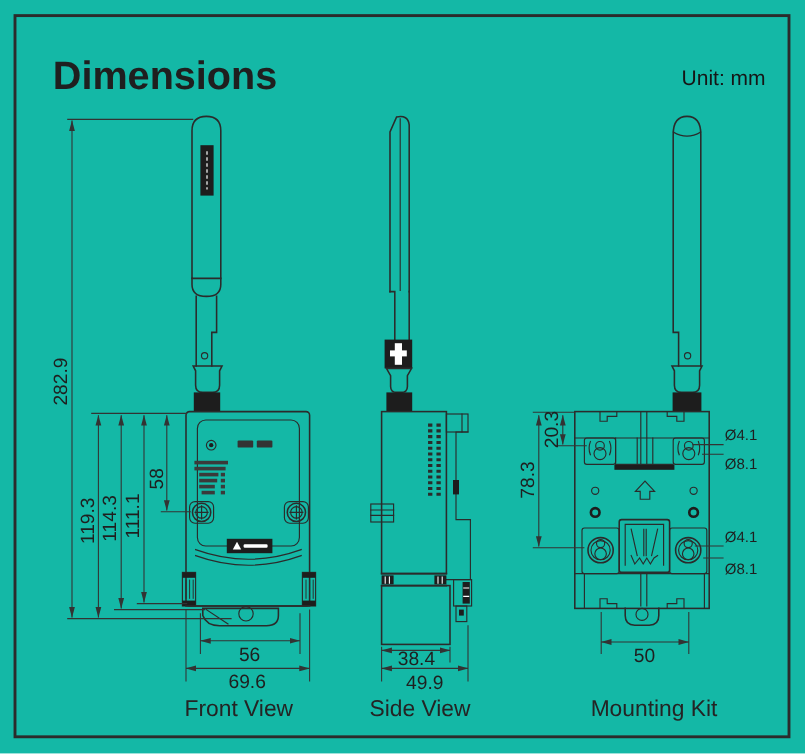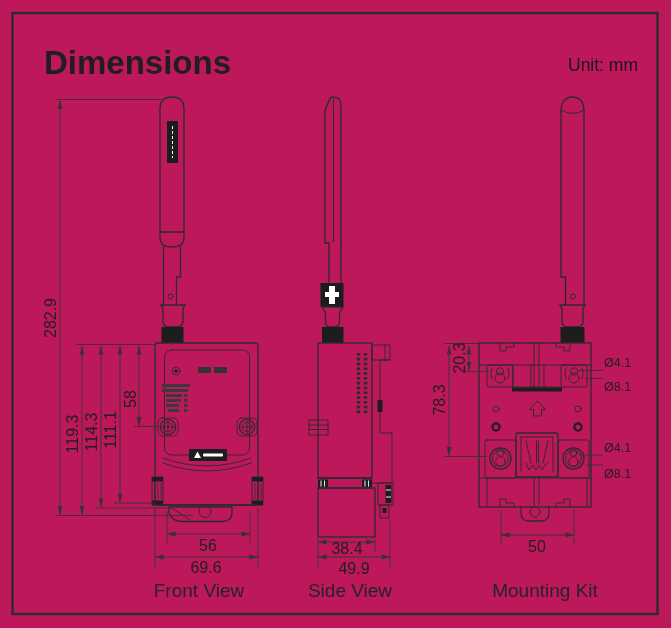--- a/index.html
+++ b/index.html
@@ -1,16 +1,16 @@
 <!DOCTYPE html>
 <html><head>
 <meta charset="utf-8">
 <style>
   html,body { margin:0; padding:0; background:#ffffff; }
-  #stage { position:relative; width:671px; height:628px; background:#be185d;
+  #stage { position:relative; width:671px; height:628px; background:#14b8a6;
            font-family:"Liberation Sans", sans-serif; }
   svg text { font-family:"Liberation Sans", sans-serif; fill:#1f1f1f; }
   .ln   { fill:none; stroke:#2b2b2b; stroke-width:1.3; stroke-linecap:square; stroke-linejoin:miter; }
   .thin { stroke-width:0.95; }
   .dim  { fill:none; stroke:#333333; stroke-width:0.9; stroke-linecap:butt; }
   .txt-dim  { font-size:16px; }
   .txt-dia  { font-size:12.5px; }
   .txt-view { font-size:19px; fill:#242424; }
   .txt-unit { font-size:17.5px; fill:#161616; }
   .txt-title{ font-size:33px; font-weight:bold; }

